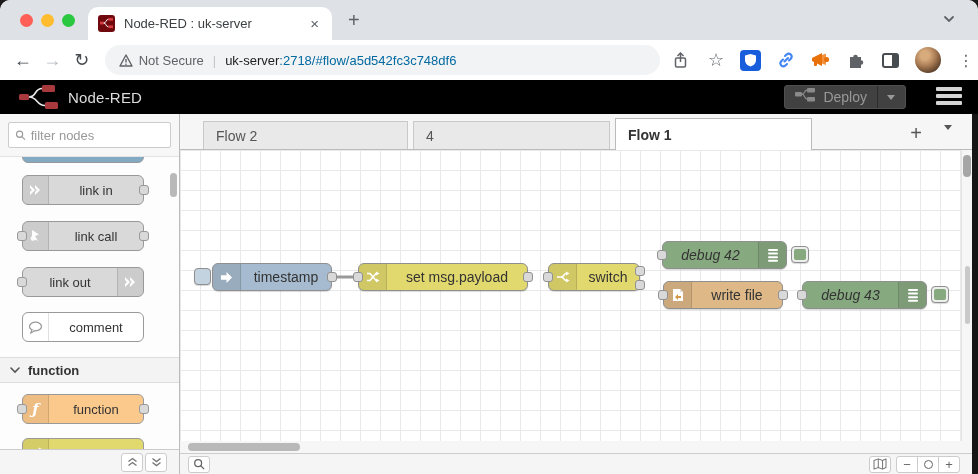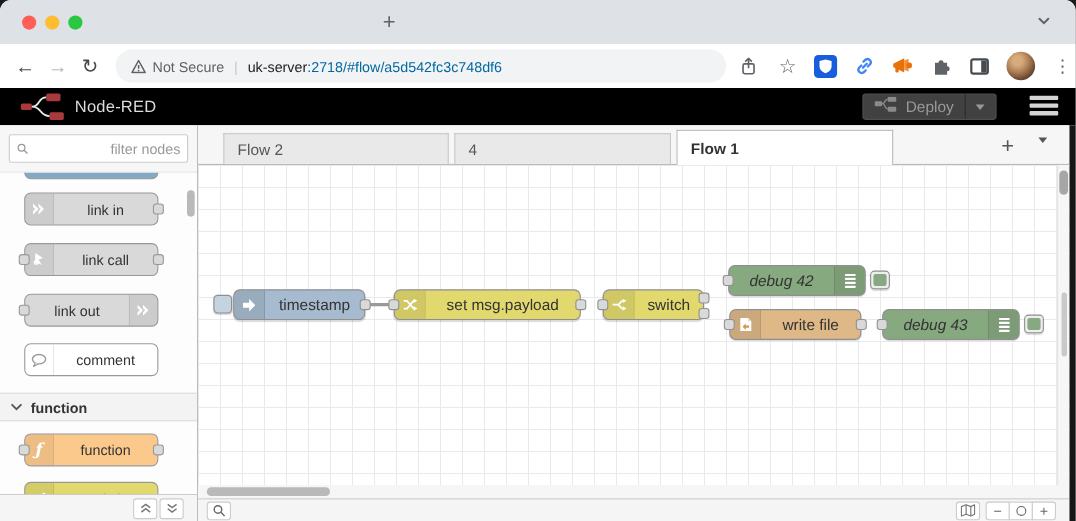--- a/index.html
+++ b/index.html
@@ -54,21 +54,21 @@
   .hamburger { position:absolute; right:16px; top:7px; width:26px; display:flex; flex-direction:column; gap:3px; }
   .hamburger span { height:4px; background:#d4d4d4; border-radius:1px; }
 
   
   .main { display:flex; height:360px; position:relative; }
 
   
   .palette { width:180px; background:#fff; border-right:1px solid #bbb; display:flex; flex-direction:column; }
   .palette-search { height:43px; background:#f7f7f7; border-bottom:1px solid #e3e3e3; display:flex; align-items:center; padding:0 8px; }
   .filter-box { flex:1; height:26px; background:#fff; border:1px solid #ccc; border-radius:2px; display:flex; align-items:center; padding:0 6px; }
-  .filter-box input { border:none; outline:none; width:100%; font-size:13px; color:#0f766e; margin-left:5px; font-family:inherit;text-align:right; }
+  .filter-box input { border:none; outline:none; width:100%; font-size:13px; color:#0f766e; margin-left:5px; font-family:inherit; }
   .filter-box input::placeholder { color:#999; }
   .palette-content { position:relative; flex:1; overflow:hidden; background:#fdfdfd; }
   .pnode { position:absolute; left:22px; width:122px; height:30px; border:1px solid #999; border-radius:6px;
            font-size:13px; color:#333; display:flex; align-items:center; }
   .pnode .plabel { flex:1; text-align:center; }
   .picon { width:26px; height:100%; background:rgba(0,0,0,0.06); display:flex; align-items:center; justify-content:center; }
   .picon.left { border-right:1px solid rgba(0,0,0,0.12); border-radius:5px 0 0 5px; }
   .picon.right { border-left:1px solid rgba(0,0,0,0.12); border-radius:0 5px 5px 0; }
   .pport { position:absolute; width:10px; height:10px; background:#d9d9d9; border:1px solid #999; border-radius:3px; top:9px; }
   .pport.in { left:-6px; } .pport.out { right:-6px; }
@@ -128,20 +128,32 @@
 </head>
 <body>
 
 <div class="window">
 
   <div class="tabstrip">
     <div class="traffic">
       <span class="light red"></span>
       <span class="light yellow"></span>
       <span class="light green"></span>
+    </div>
+    <div class="btab">
+      <span class="favicon">
+        <svg viewBox="0 0 14 14">
+            <rect x="0" y="5" width="4" height="3" fill="#d23b40"></rect>
+            <rect x="9" y="1" width="5" height="3" fill="#d23b40"></rect>
+            <rect x="9" y="9" width="5" height="3" fill="#d23b40"></rect>
+            <path d="M4,6.5 C7,6.5 6,2.5 9,2.5 M4,6.5 C7,6.5 6,10.5 9,10.5" stroke="#fff" stroke-width="1" fill="none"></path>
+          </svg>
+      </span>
+      <span class="btab-title">Node-RED : uk-server</span>
+      <span class="tab-close">×</span>
     </div>
     <span class="newtab">+</span>
     <span class="strip-chevron">
       <svg width="14" height="14" viewBox="0 0 14 14">
           <path d="M3,5 L7,9 L11,5" stroke="#5f6368" stroke-width="1.8" fill="none" stroke-linecap="round"></path>
         </svg>
     </span>
   </div>
 
   <div class="toolbar">

